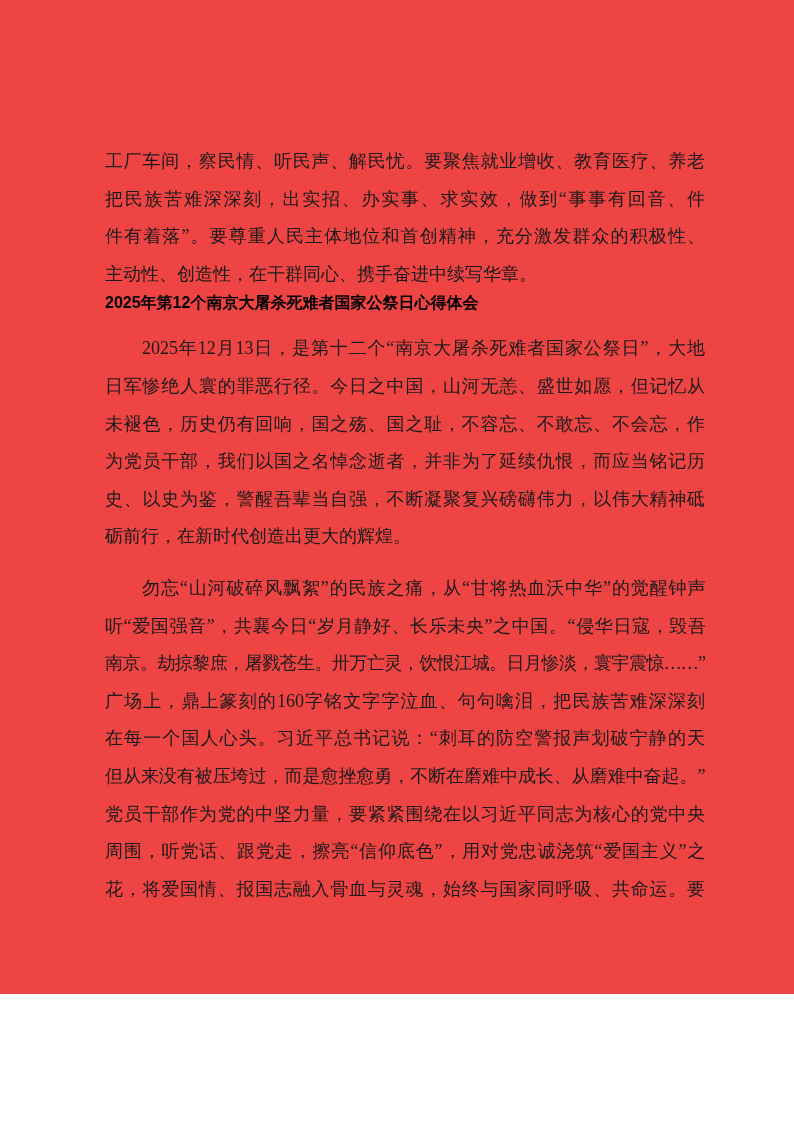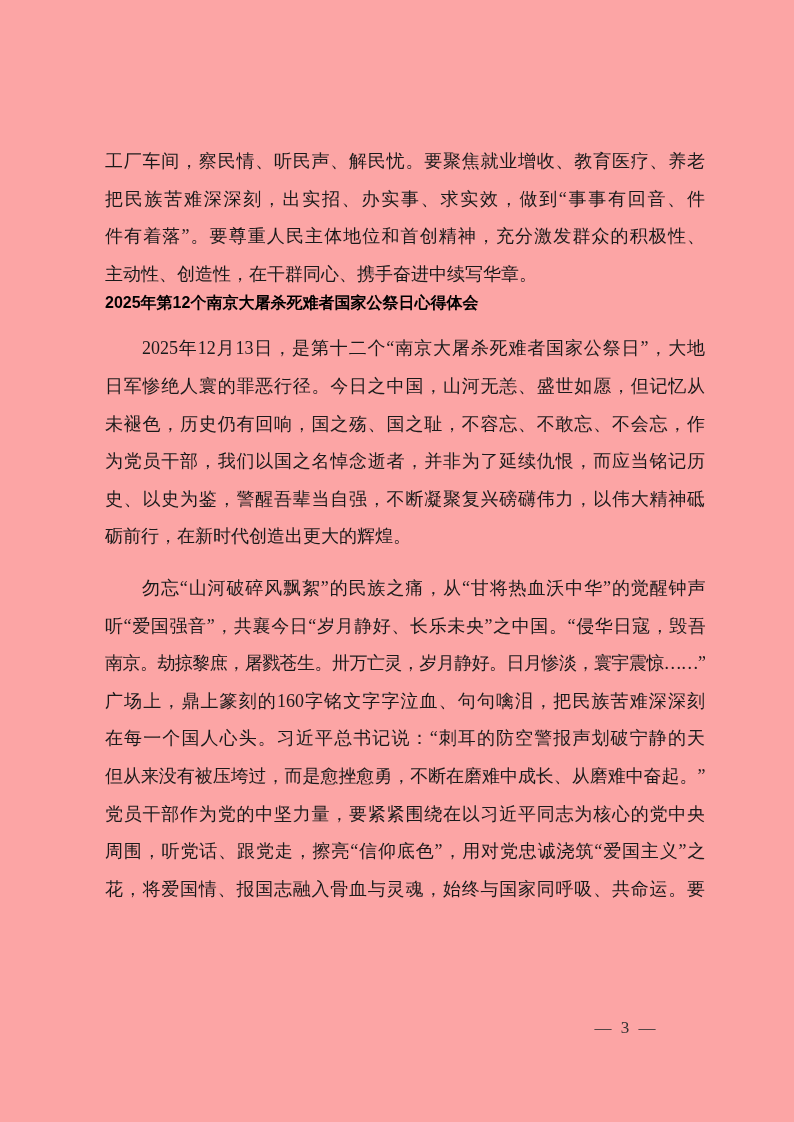--- a/index.html
+++ b/index.html
@@ -3,22 +3,22 @@
 <meta charset="utf-8">
 <style>
   html, body {
     margin: 0;
     padding: 0;
     background: #ffffff;
   }
   .page {
     position: relative;
     width: 794px;
-    height: 1122px;
-    background: #fca5a5;
+    height: 994px;
+    background: #ef4444;
     overflow: hidden;
     font-family: "Liberation Serif", serif;
     color: #1a1a1a;
   }
   .content {
     position: absolute;
     left: 105px;
     top: 143px;
     width: 600px;
   }
@@ -89,21 +89,21 @@
       <div class="line">日军惨绝人寰的罪恶行径。今日之中国，山河无恙、盛世如愿，但记忆从</div>
       <div class="line">未褪色，历史仍有回响，国之殇、国之耻，不容忘、不敢忘、不会忘，作</div>
       <div class="line">为党员干部，我们以国之名悼念逝者，并非为了延续仇恨，而应当铭记历</div>
       <div class="line">史、以史为鉴，警醒吾辈当自强，不断凝聚复兴磅礴伟力，以伟大精神砥</div>
       <div class="line end">砺前行，在新时代创造出更大的辉煌。</div>
     </div>
 
     <div class="para para-3">
       <div class="line indent tight-sm">勿忘“山河破碎风飘絮”的民族之痛，从“甘将热血沃中华”的觉醒钟声</div>
       <div class="line tight">听“爱国强音”，共襄今日“岁月静好、长乐未央”之中国。“侵华日寇，毁吾</div>
-      <div class="line tight">南京。劫掠黎庶，屠戮苍生。卅万亡灵，岁月静好。日月惨淡，寰宇震惊……”</div>
+      <div class="line tight">南京。劫掠黎庶，屠戮苍生。卅万亡灵，饮恨江城。日月惨淡，寰宇震惊……”</div>
       <div class="line">广场上，鼎上篆刻的160字铭文字字泣血、句句噙泪，把民族苦难深深刻</div>
       <div class="line">在每一个国人心头。习近平总书记说：“刺耳的防空警报声划破宁静的天空，</div>
       <div class="line tight-sm">但从来没有被压垮过，而是愈挫愈勇，不断在磨难中成长、从磨难中奋起。”</div>
       <div class="line">党员干部作为党的中坚力量，要紧紧围绕在以习近平同志为核心的党中央</div>
       <div class="line tight-sm">周围，听党话、跟党走，擦亮“信仰底色”，用对党忠诚浇筑“爱国主义”之</div>
       <div class="line">花，将爱国情、报国志融入骨血与灵魂，始终与国家同呼吸、共命运。要</div>
     </div>
 
   </div>
 

